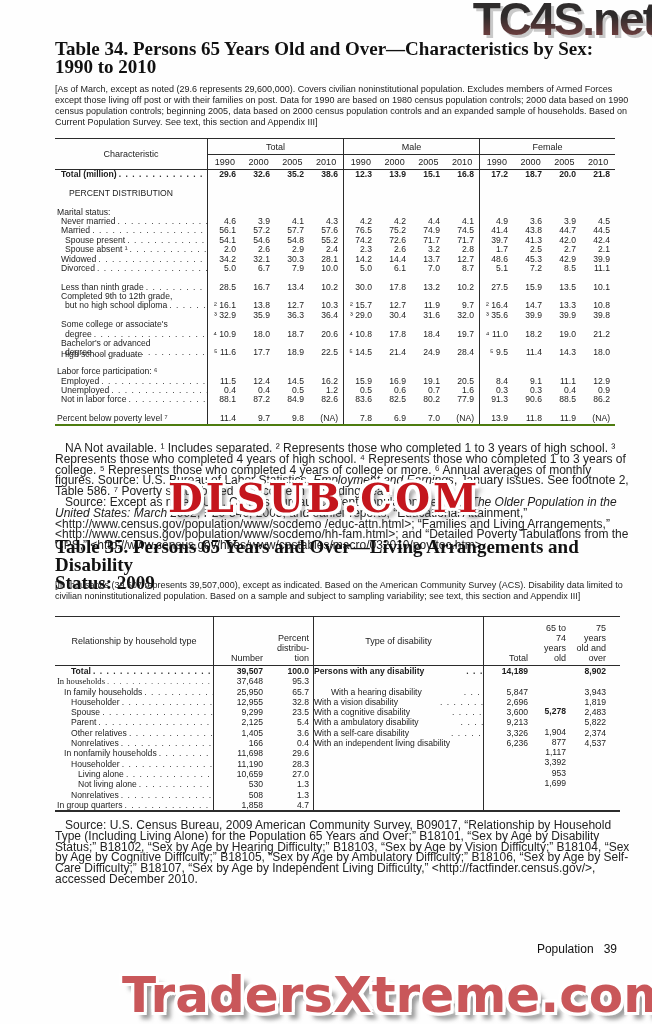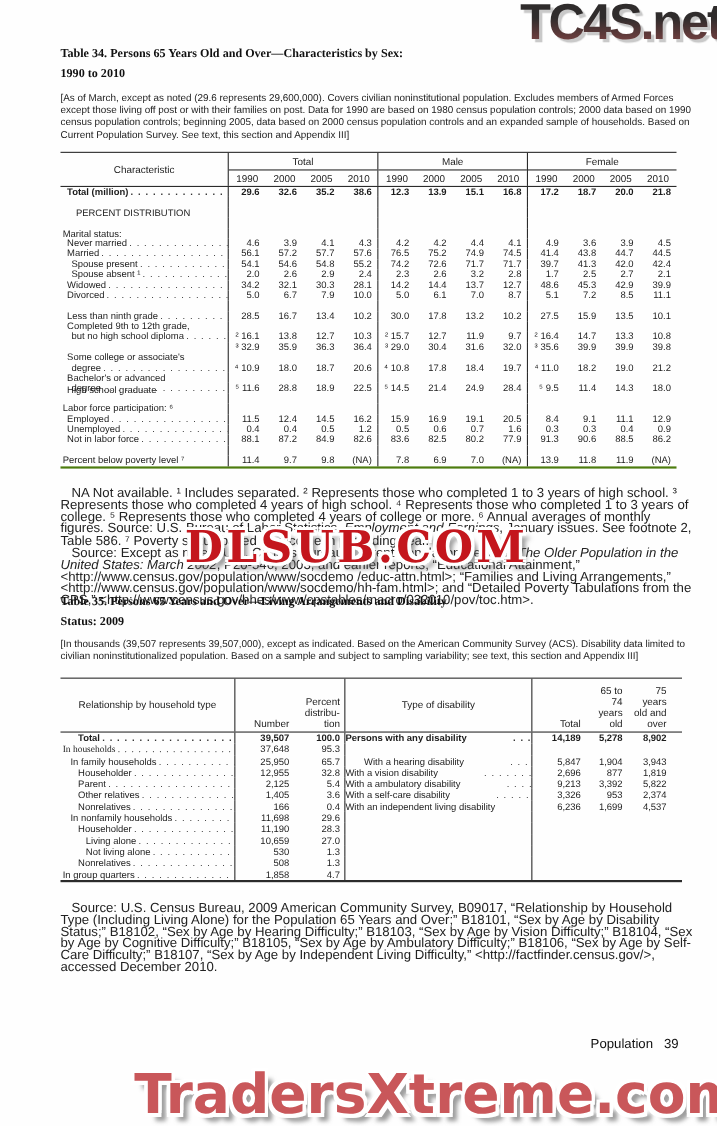--- a/index.html
+++ b/index.html
@@ -1,21 +1,21 @@
 <!DOCTYPE html>
 <html><head>
 <meta charset="utf-8">
 <style>
   html,body{margin:0;padding:0;background:#e8e8e8;}
   .page{position:relative;width:652px;height:1024px;background:#fefefe;overflow:hidden;
         font-family:"Liberation Sans","DejaVu Sans",sans-serif;color:#1c1c1c;}
   
   .tbl-title{position:absolute;left:55px;width:575px;margin:0;
              font-family:"Liberation Serif","DejaVu Serif",serif;
-             font-weight:bold;font-size:11px;line-height:18px;color:#111;}
+             font-weight:bold;font-size:19px;line-height:18px;color:#111;}
   .note{position:absolute;left:55px;width:578px;font-size:9px;line-height:11px;color:#222;}
   .fnblock{position:absolute;left:55px;width:578px;font-size:12px;line-height:10.8px;color:#222;}
   .fnblock p{margin:0;text-indent:10px;}
   
   .t34{position:absolute;left:55px;top:138px;width:560px;
        border-top:1px solid #2b2b2b;border-bottom:2px solid #4d7c0f;font-size:8.6px;}
   .t34-head{display:flex;border-bottom:1.5px solid #2b2b2b;}
   .t34-hchar{width:152px;display:flex;align-items:center;justify-content:center;font-size:9px;}
   .t34-group{width:136px;border-left:1px solid #2b2b2b;box-sizing:border-box;}
   .t34-gname{text-align:center;border-bottom:1px solid #2b2b2b;padding:3px 0 2px;font-size:9px;}
@@ -40,21 +40,21 @@
   .h-dis{width:170px;justify-content:center;text-align:center;}
   .h-tot{width:49px;justify-content:flex-end;text-align:right;padding:0 4px 2px 0;}
   .h-a{width:40px;justify-content:flex-end;text-align:right;padding:0 6px 2px 0;white-space:pre-line;line-height:10px;}
   .h-o{width:48px;justify-content:flex-end;text-align:right;padding:0 14px 2px 0;white-space:pre-line;line-height:10px;}
   .t35-row{display:flex;height:10.3px;line-height:10.3px;white-space:nowrap;}
   .c-rel{width:158px;display:flex;box-sizing:border-box;}
   .c-num{width:54px;text-align:right;padding-right:4px;box-sizing:border-box;}
   .c-pct{width:46px;text-align:right;padding-right:4px;box-sizing:border-box;}
   .c-dis{width:170px;display:flex;box-sizing:border-box;padding-left:3px;gap:40px;}
   .c-tot{width:49px;text-align:right;padding-right:4px;box-sizing:border-box;}
-  .c-a{width:40px;text-align:right;padding-right:6px;box-sizing:border-box;}
+  .c-a{width:40px;text-align:right;padding-right:6px;box-sizing:border-box;margin-top:40px;}
   .c-o{width:48px;text-align:right;padding-right:14px;box-sizing:border-box;}
   
   .pop{position:absolute;right:35px;top:942px;font-size:12px;color:#111;}
   .pop .num{margin-left:10px;}
   .credit{position:absolute;left:55px;top:964px;font-size:9.5px;color:#222;}
   
   .wm-top{position:absolute;top:-8px;right:-4px;
           font-size:46px;font-weight:bold;letter-spacing:-2px;
           background:linear-gradient(#2f2c2c 45%,#7c4343 90%);
           -webkit-background-clip:text;background-clip:text;color:transparent;
@@ -448,21 +448,21 @@
           <div class="t34-cell"></div>
           <div class="t34-cell"></div>
           <div class="t34-cell"></div>
         </div>
         <div class="t34-row">
           <div class="t34-lbl" style="padding-left: 10px;">
             <span class="lbl-t">degree</span>
             <span class="lbl-d"></span>
           </div>
           <div class="t34-cell vl">⁵ 11.6</div>
-          <div class="t34-cell">28.8</div>
+          <div class="t34-cell">17.7</div>
           <div class="t34-cell">18.9</div>
           <div class="t34-cell">22.5</div>
           <div class="t34-cell vl">⁵ 14.5</div>
           <div class="t34-cell">21.4</div>
           <div class="t34-cell">24.9</div>
           <div class="t34-cell">28.4</div>
           <div class="t34-cell vl">⁵ 9.5</div>
           <div class="t34-cell">11.4</div>
           <div class="t34-cell">14.3</div>
           <div class="t34-cell">18.0</div>
@@ -677,20 +677,35 @@
           <div class="c-dis vl" style="padding-left: 0px;">
             <span class="lbl-t">With a vision disability</span>
             <span class="lbl-d"></span>
           </div>
           <div class="c-tot vl">2,696</div>
           <div class="c-a">877</div>
           <div class="c-o">1,819</div>
         </div>
         <div class="t35-row">
           <div class="c-rel" style="padding-left: 16px;">
+            <span class="lbl-t">Spouse</span>
+            <span class="lbl-d"></span>
+          </div>
+          <div class="c-num vl">9,299</div>
+          <div class="c-pct">23.5</div>
+          <div class="c-dis vl" style="padding-left: 0px;">
+            <span class="lbl-t">With a cognitive disability</span>
+            <span class="lbl-d"></span>
+          </div>
+          <div class="c-tot vl">3,600</div>
+          <div class="c-a">1,117</div>
+          <div class="c-o">2,483</div>
+        </div>
+        <div class="t35-row">
+          <div class="c-rel" style="padding-left: 16px;">
             <span class="lbl-t">Parent</span>
             <span class="lbl-d"></span>
           </div>
           <div class="c-num vl">2,125</div>
           <div class="c-pct">5.4</div>
           <div class="c-dis vl" style="padding-left: 0px;">
             <span class="lbl-t">With a ambulatory disability</span>
             <span class="lbl-d"></span>
           </div>
           <div class="c-tot vl">9,213</div>

